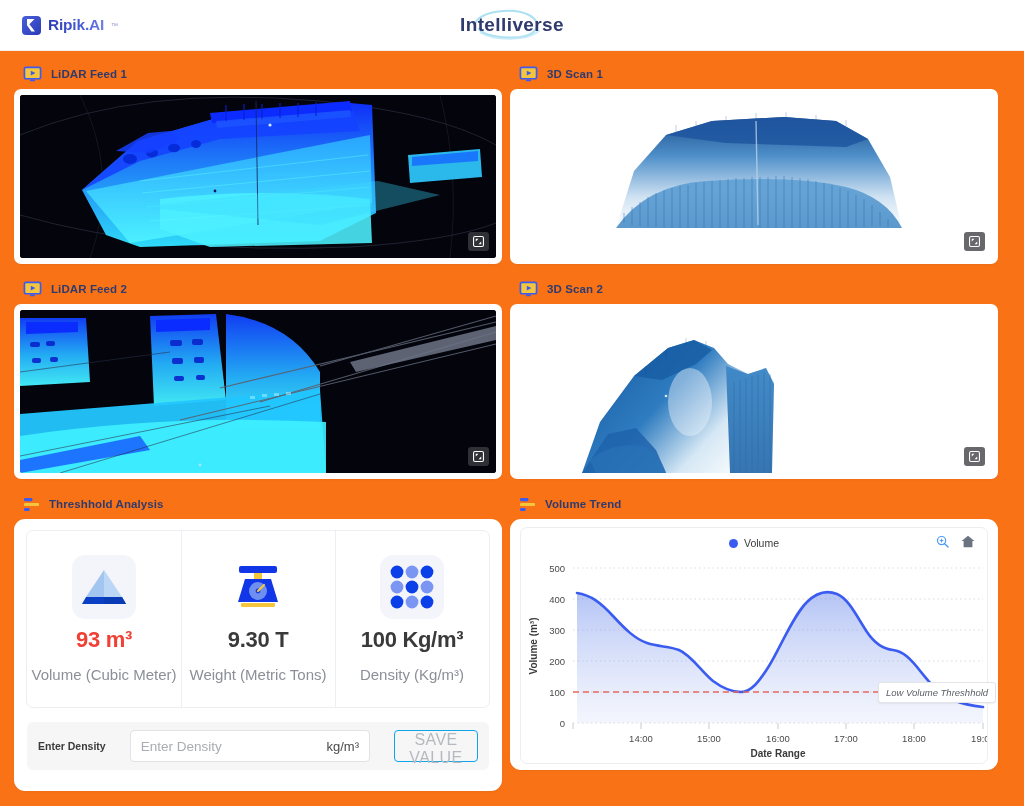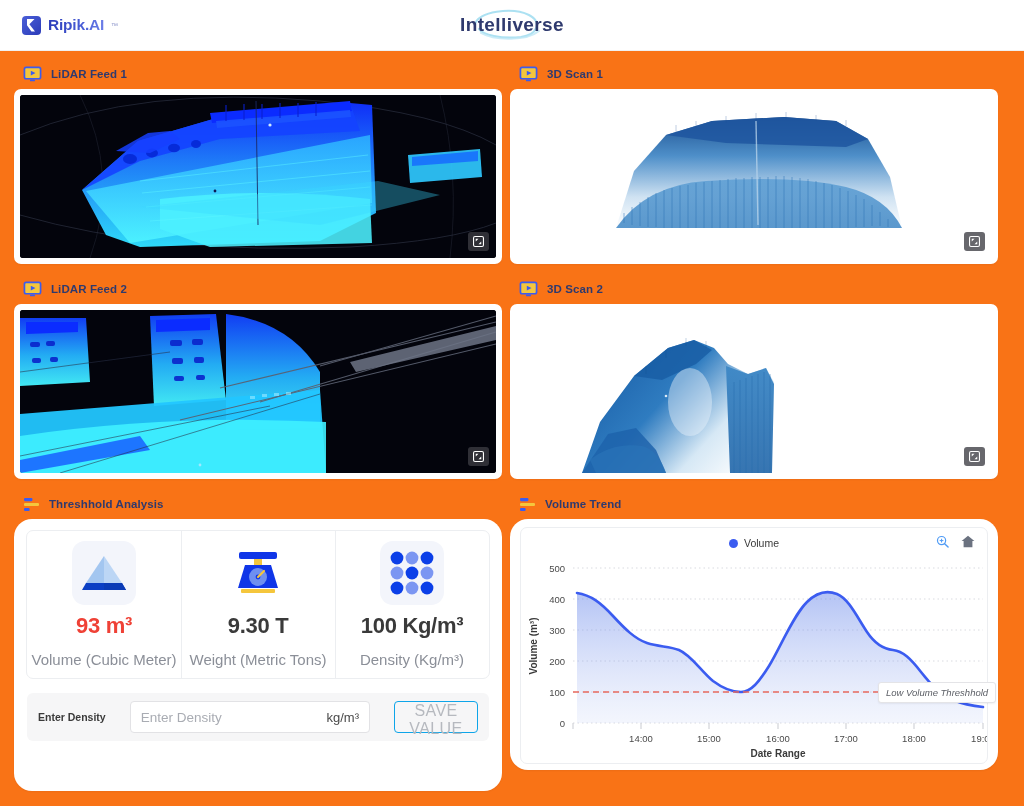--- a/index.html
+++ b/index.html
@@ -135,31 +135,31 @@
     border-radius: 3px;
     display: flex; align-items: center; justify-content: center;
     cursor: pointer;
     z-index: 6;
   }
   .fs-btn svg { display:block; }
 
   
   .bottom-card {
     background: #ffffff;
-    border-radius: 18px;
+    border-radius: 11px;
     box-shadow: 0 1px 2px rgba(0,0,0,0.05);
   }
   .analysis-card { height: 272px; padding: 10px; }
   .trend-card    { height: 251px; padding: 8px 10px 6px 10px; }
 
   .metrics-box {
     border: 1px solid #eceef1;
     border-radius: 7px;
     display: flex;
-    height: 149px;
+    height: 178px;
     margin: 1px 2px 0 2px;
   }
   .metric {
     flex: 1;
     display: flex;
     flex-direction: column;
     align-items: center;
     justify-content: center;
     gap: 1px;
     position: relative;

